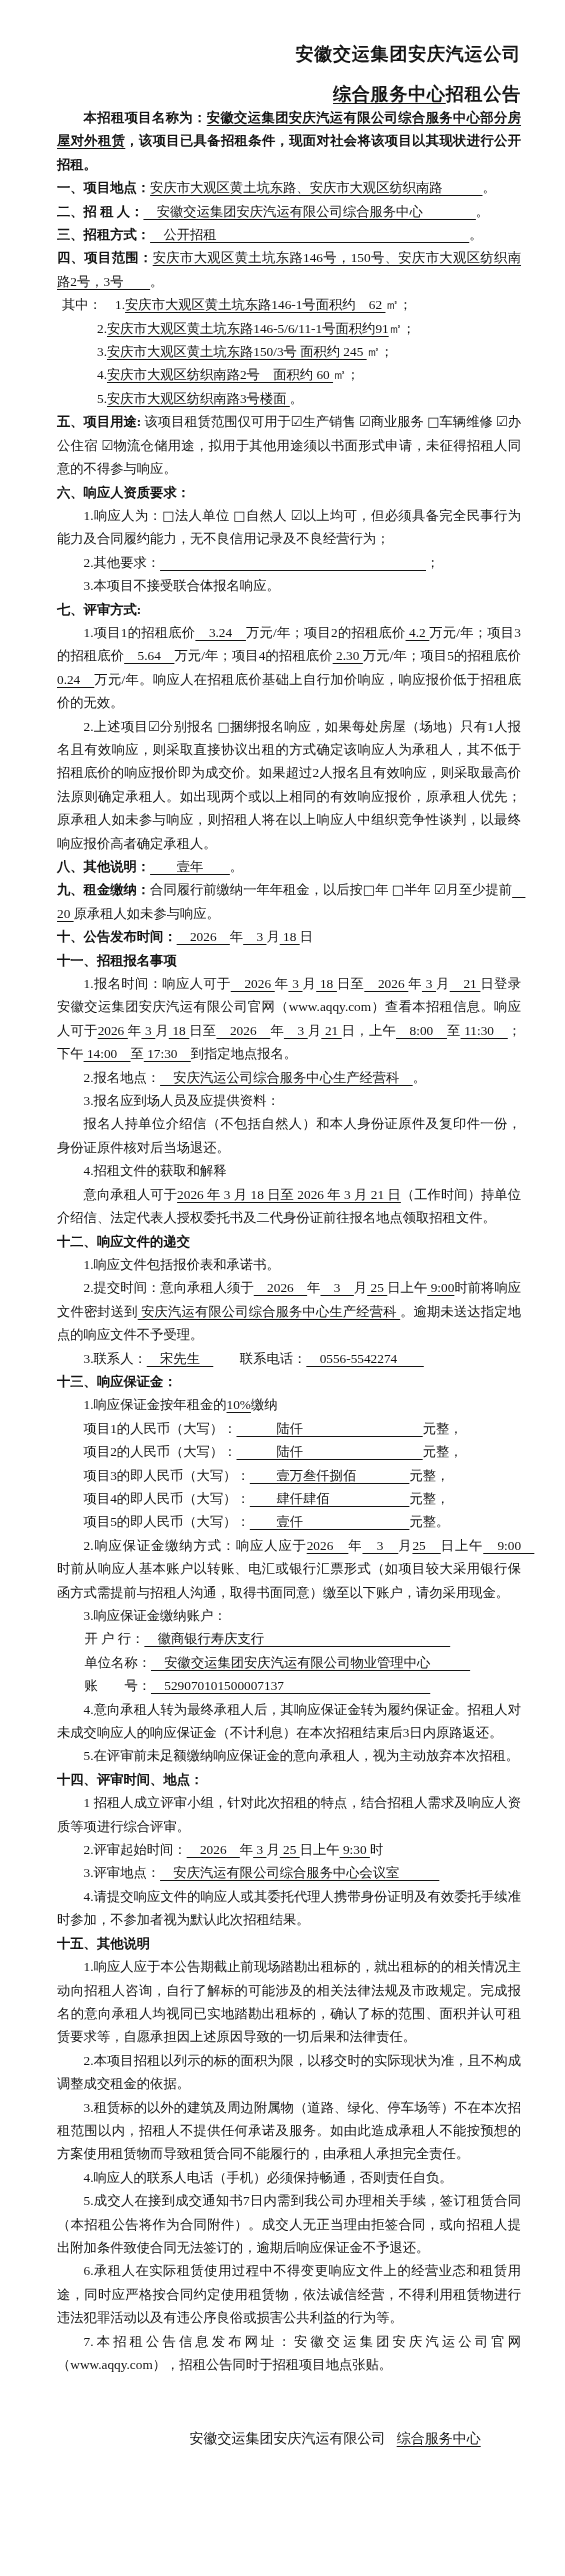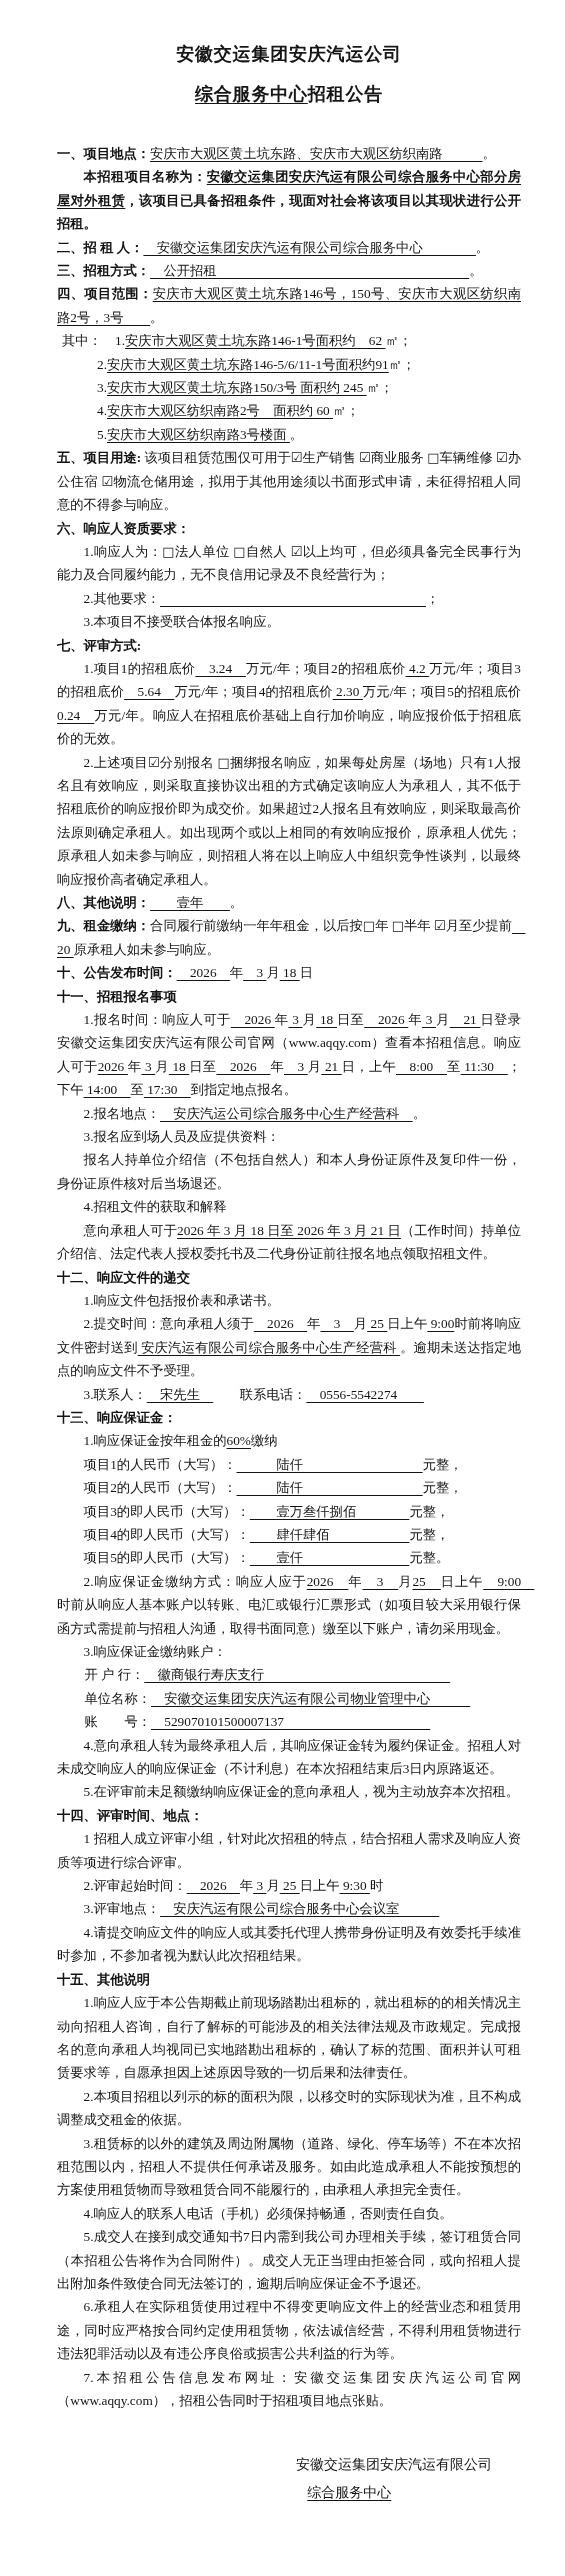--- a/index.html
+++ b/index.html
@@ -3,54 +3,54 @@
 <meta charset="utf-8">
 <style>
   html,body{margin:0;padding:0;background:#ffffff;}
   .page{
     width:566px;height:2576px;box-sizing:border-box;
     padding:42px 45px 24px 57px;background:#ffffff;color:#111;
     overflow:hidden;position:relative;
   }
   .t1,.t2{
     font-family:Liberation Serif, serif;
-    font-weight:bold;font-size:18px;text-align:center;margin:0;color:#161616;
+    font-weight:bold;font-size:18px;text-align:right;margin:0;color:#161616;
     letter-spacing:0.8px;
   }
   .t1{margin-bottom:16px;}
-  .t2{margin-bottom:36px;}
+  .t2{}
   .p{
     font-family:"Liberation Serif","DejaVu Serif",serif;
     font-size:13.3px;line-height:23.4px;margin:0;color:#141414;
     text-align:justify;
   }
   .b{font-weight:bold;}
   .u{text-decoration:underline;text-underline-offset:3.2px;text-decoration-thickness:0.8px;}
   .ind{text-indent:2em;}
   .qz{padding-left:4.9px;}
   .li1{padding-left:40px;}
   .acct{padding-left:27.5px;}
   .cbx{font-family:"DejaVu Sans","Liberation Sans",sans-serif;font-size:13px;}
   .sig{
     margin-top:44px;margin-right:29px;margin-left:auto;
-    width:fit-content;display:flex;flex-direction:column;align-items:flex-start;
+    width:fit-content;display:flex;flex-direction:row;align-items:flex-end;
     font-family:"Liberation Serif","DejaVu Serif",serif;font-size:14px;color:#141414;
   }
   .sig .dept{text-decoration:underline;text-underline-offset:3.2px;margin-top:9.7px;padding:0 11.3px;}
 </style>
 </head>
 <body>
 
 <div class="page">
   <h1 class="t1">安徽交运集团安庆汽运公司</h1>
   <h2 class="t2"><span class="u">综合服务中心</span><span>招租公告</span></h2>
 
   <div id="doc-body">
+      <p class="p ind"><span class="b">本招租项目名称为：</span><span class="u b">安徽交运集团安庆汽运有限公司综合服务中心部分房屋对外租赁</span><span class="b">，</span><span class="b">该项目已具备招租条件，现面对社会将该项目以其现状进行公开招租。</span></p>
       <p class="p"><span class="b">一、项目地点：</span><span class="u">安庆市大观区黄土坑东路、安庆市大观区纺织南路　　　</span><span>。</span></p>
-      <p class="p ind"><span class="b">本招租项目名称为：</span><span class="u b">安徽交运集团安庆汽运有限公司综合服务中心部分房屋对外租赁</span><span class="b">，</span><span class="b">该项目已具备招租条件，现面对社会将该项目以其现状进行公开招租。</span></p>
       <p class="p"><span class="b">二、招 租 人：</span><span class="u">　安徽交运集团安庆汽运有限公司综合服务中心　　　　</span><span>。</span></p>
       <p class="p"><span class="b">三、招租方式：</span><span class="u">　公开招租　　　　　　　　　　　　　　　　　　　</span><span>。</span></p>
       <p class="p"><span class="b">四、项目范围：</span><span class="u">安庆市大观区黄土坑东路146号，150号、安庆市大观区纺织南路2号，3号　　</span><span>。</span></p>
       <p class="p qz"><span>其中：　1.</span><span class="u">安庆市大观区黄土坑东路146-1号面积约　62 </span><span>㎡；</span></p>
       <p class="p li1"><span>2.</span><span class="u">安庆市大观区黄土坑东路146-5/6/11-1号面积约91</span><span>㎡；</span></p>
       <p class="p li1"><span>3.</span><span class="u">安庆市大观区黄土坑东路150/3号 面积约 245 </span><span>㎡；</span></p>
       <p class="p li1"><span>4.</span><span class="u">安庆市大观区纺织南路2号　面积约 60 </span><span>㎡；</span></p>
       <p class="p li1"><span>5.</span><span class="u">安庆市大观区纺织南路3号楼面 </span><span>。</span></p>
       <p class="p"><span class="b">五、项目用途: </span><span>该项目租赁范围仅可用于</span><span class="cbx">☑</span><span>生产销售 </span><span class="cbx">☑</span><span>商业服务 </span><span class="cbx">□</span><span>车辆维修 </span><span class="cbx">☑</span><span>办公住宿 </span><span class="cbx">☑</span><span>物流仓储用途，拟用于其他用途须以书面形式申请，未征得招租人同意的不得参与响应。</span></p>
       <p class="p"><span class="b">六、响应人资质要求：</span></p>
@@ -68,21 +68,21 @@
       <p class="p ind"><span>2.报名地点：</span><span class="u">　安庆汽运公司综合服务中心生产经营科　</span><span>。</span></p>
       <p class="p ind"><span>3.报名应到场人员及应提供资料：</span></p>
       <p class="p ind"><span>报名人持单位介绍信（不包括自然人）和本人身份证原件及复印件一份，身份证原件核对后当场退还。</span></p>
       <p class="p ind"><span>4.招租文件的获取和解释</span></p>
       <p class="p ind"><span>意向承租人可于</span><span class="u">2026 年 3 月 18 日至 2026 年 3 月 21 日</span><span>（工作时间）持单位介绍信、法定代表人授权委托书及二代身份证前往报名地点领取招租文件。</span></p>
       <p class="p"><span class="b">十二、响应文件的递交</span></p>
       <p class="p ind"><span>1.响应文件包括报价表和承诺书。</span></p>
       <p class="p ind"><span>2.提交时间：意向承租人须于</span><span class="u">　2026　</span><span>年</span><span class="u">　3　</span><span>月</span><span class="u"> 25 </span><span>日上午</span><span class="u"> 9:00</span><span>时前将响应文件密封送到</span><span class="u"> 安庆汽运有限公司综合服务中心生产经营科 </span><span>。逾期未送达指定地点的响应文件不予受理。</span></p>
       <p class="p ind"><span>3.联系人：</span><span class="u">　宋先生　</span><span>　　联系电话：</span><span class="u">　0556-5542274　　</span></p>
       <p class="p"><span class="b">十三、响应保证金：</span></p>
-      <p class="p ind"><span>1.响应保证金按年租金的</span><span class="u">60%</span><span>缴纳</span></p>
+      <p class="p ind"><span>1.响应保证金按年租金的</span><span class="u">10%</span><span>缴纳</span></p>
       <p class="p ind"><span>项目1的人民币（大写）：</span><span class="u">　　　陆仟　　　　　　　　　</span><span>元整，</span></p>
       <p class="p ind"><span>项目2的人民币（大写）：</span><span class="u">　　　陆仟　　　　　　　　　</span><span>元整，</span></p>
       <p class="p ind"><span>项目3的即人民币（大写）：</span><span class="u">　　壹万叁仟捌佰　　　　</span><span>元整，</span></p>
       <p class="p ind"><span>项目4的即人民币（大写）：</span><span class="u">　　肆仟肆佰　　　　　　</span><span>元整，</span></p>
       <p class="p ind"><span>项目5的即人民币（大写）：</span><span class="u">　　壹仟　　　　　　　　</span><span>元整。</span></p>
       <p class="p ind"><span>2.响应保证金缴纳方式：响应人应于</span><span class="u">2026　</span><span>年</span><span class="u">　3　</span><span>月</span><span class="u">25　</span><span>日上午</span><span class="u">　9:00　</span><span>时前从响应人基本账户以转账、电汇或银行汇票形式（如项目较大采用银行保函方式需提前与招租人沟通，取得书面同意）缴至以下账户，请勿采用现金。</span></p>
       <p class="p ind"><span>3.响应保证金缴纳账户：</span></p>
       <p class="p acct"><span>开 户 行：</span><span class="u">　徽商银行寿庆支行　　　　　　　　　　　　　　</span></p>
       <p class="p acct"><span>单位名称：</span><span class="u">　安徽交运集团安庆汽运有限公司物业管理中心　　　</span></p>
       <p class="p acct"><span>账　　号：</span><span class="u">　529070101500007137　　　　　　　　　　　</span></p>

